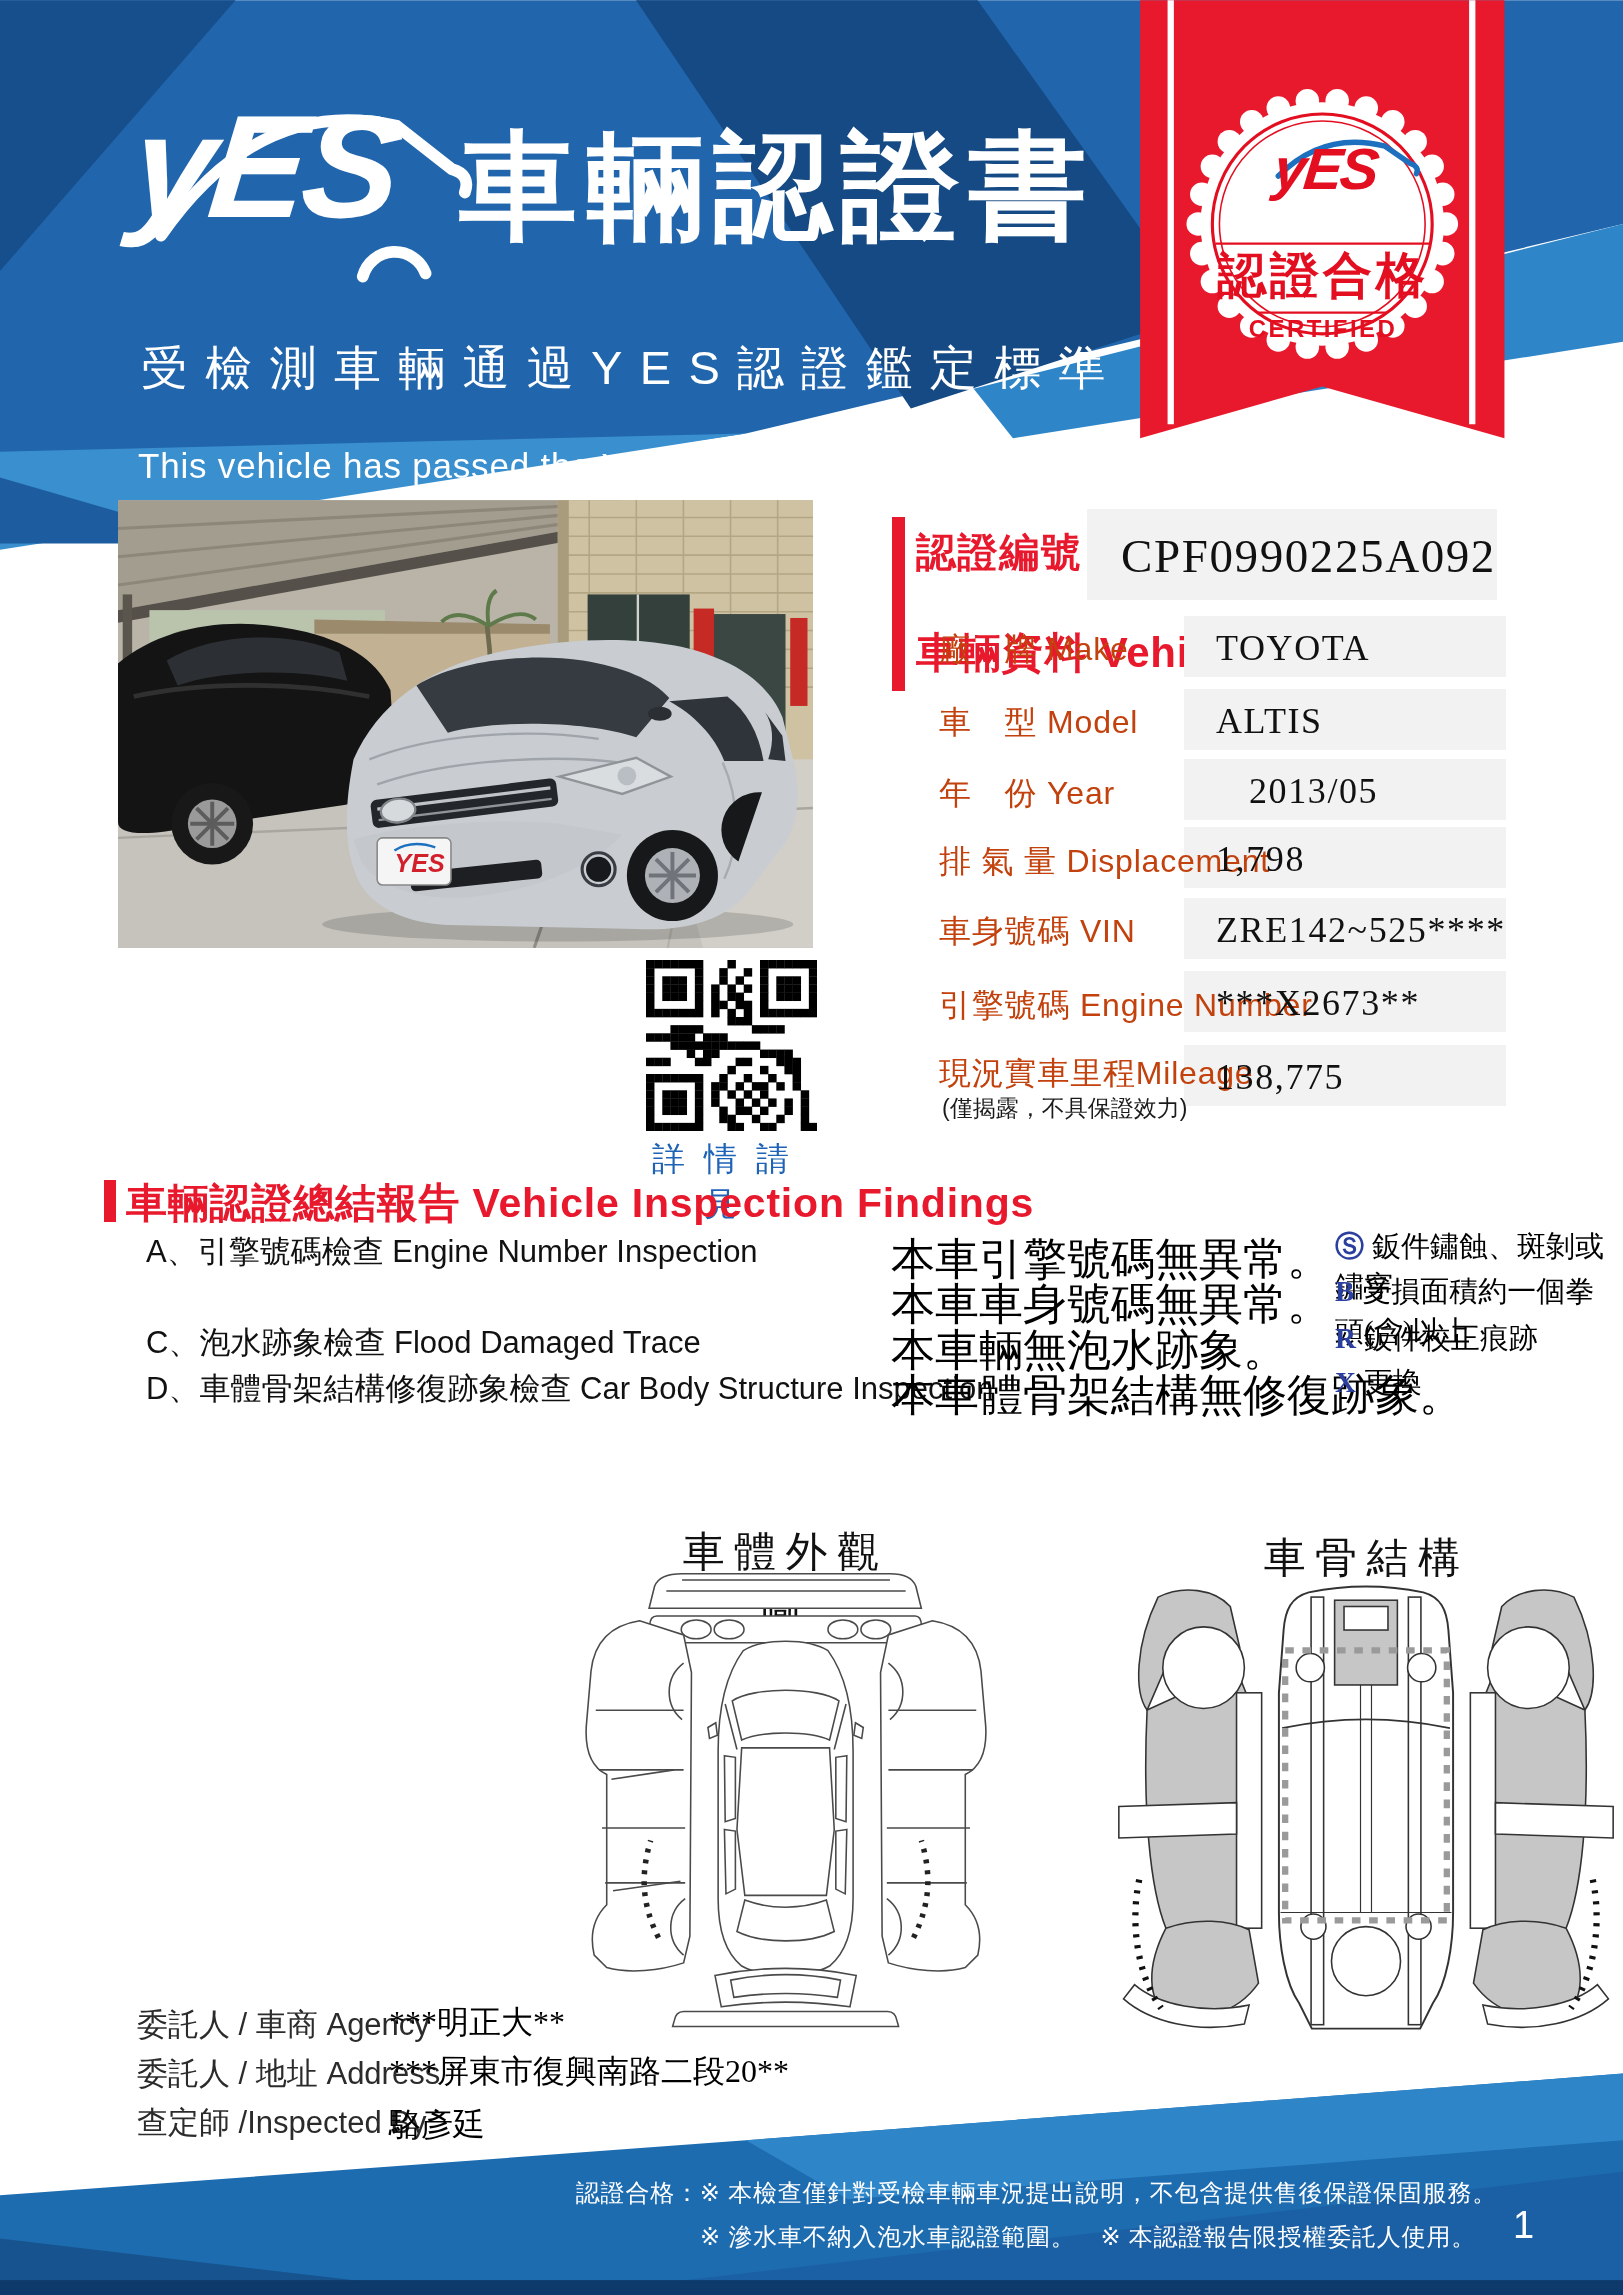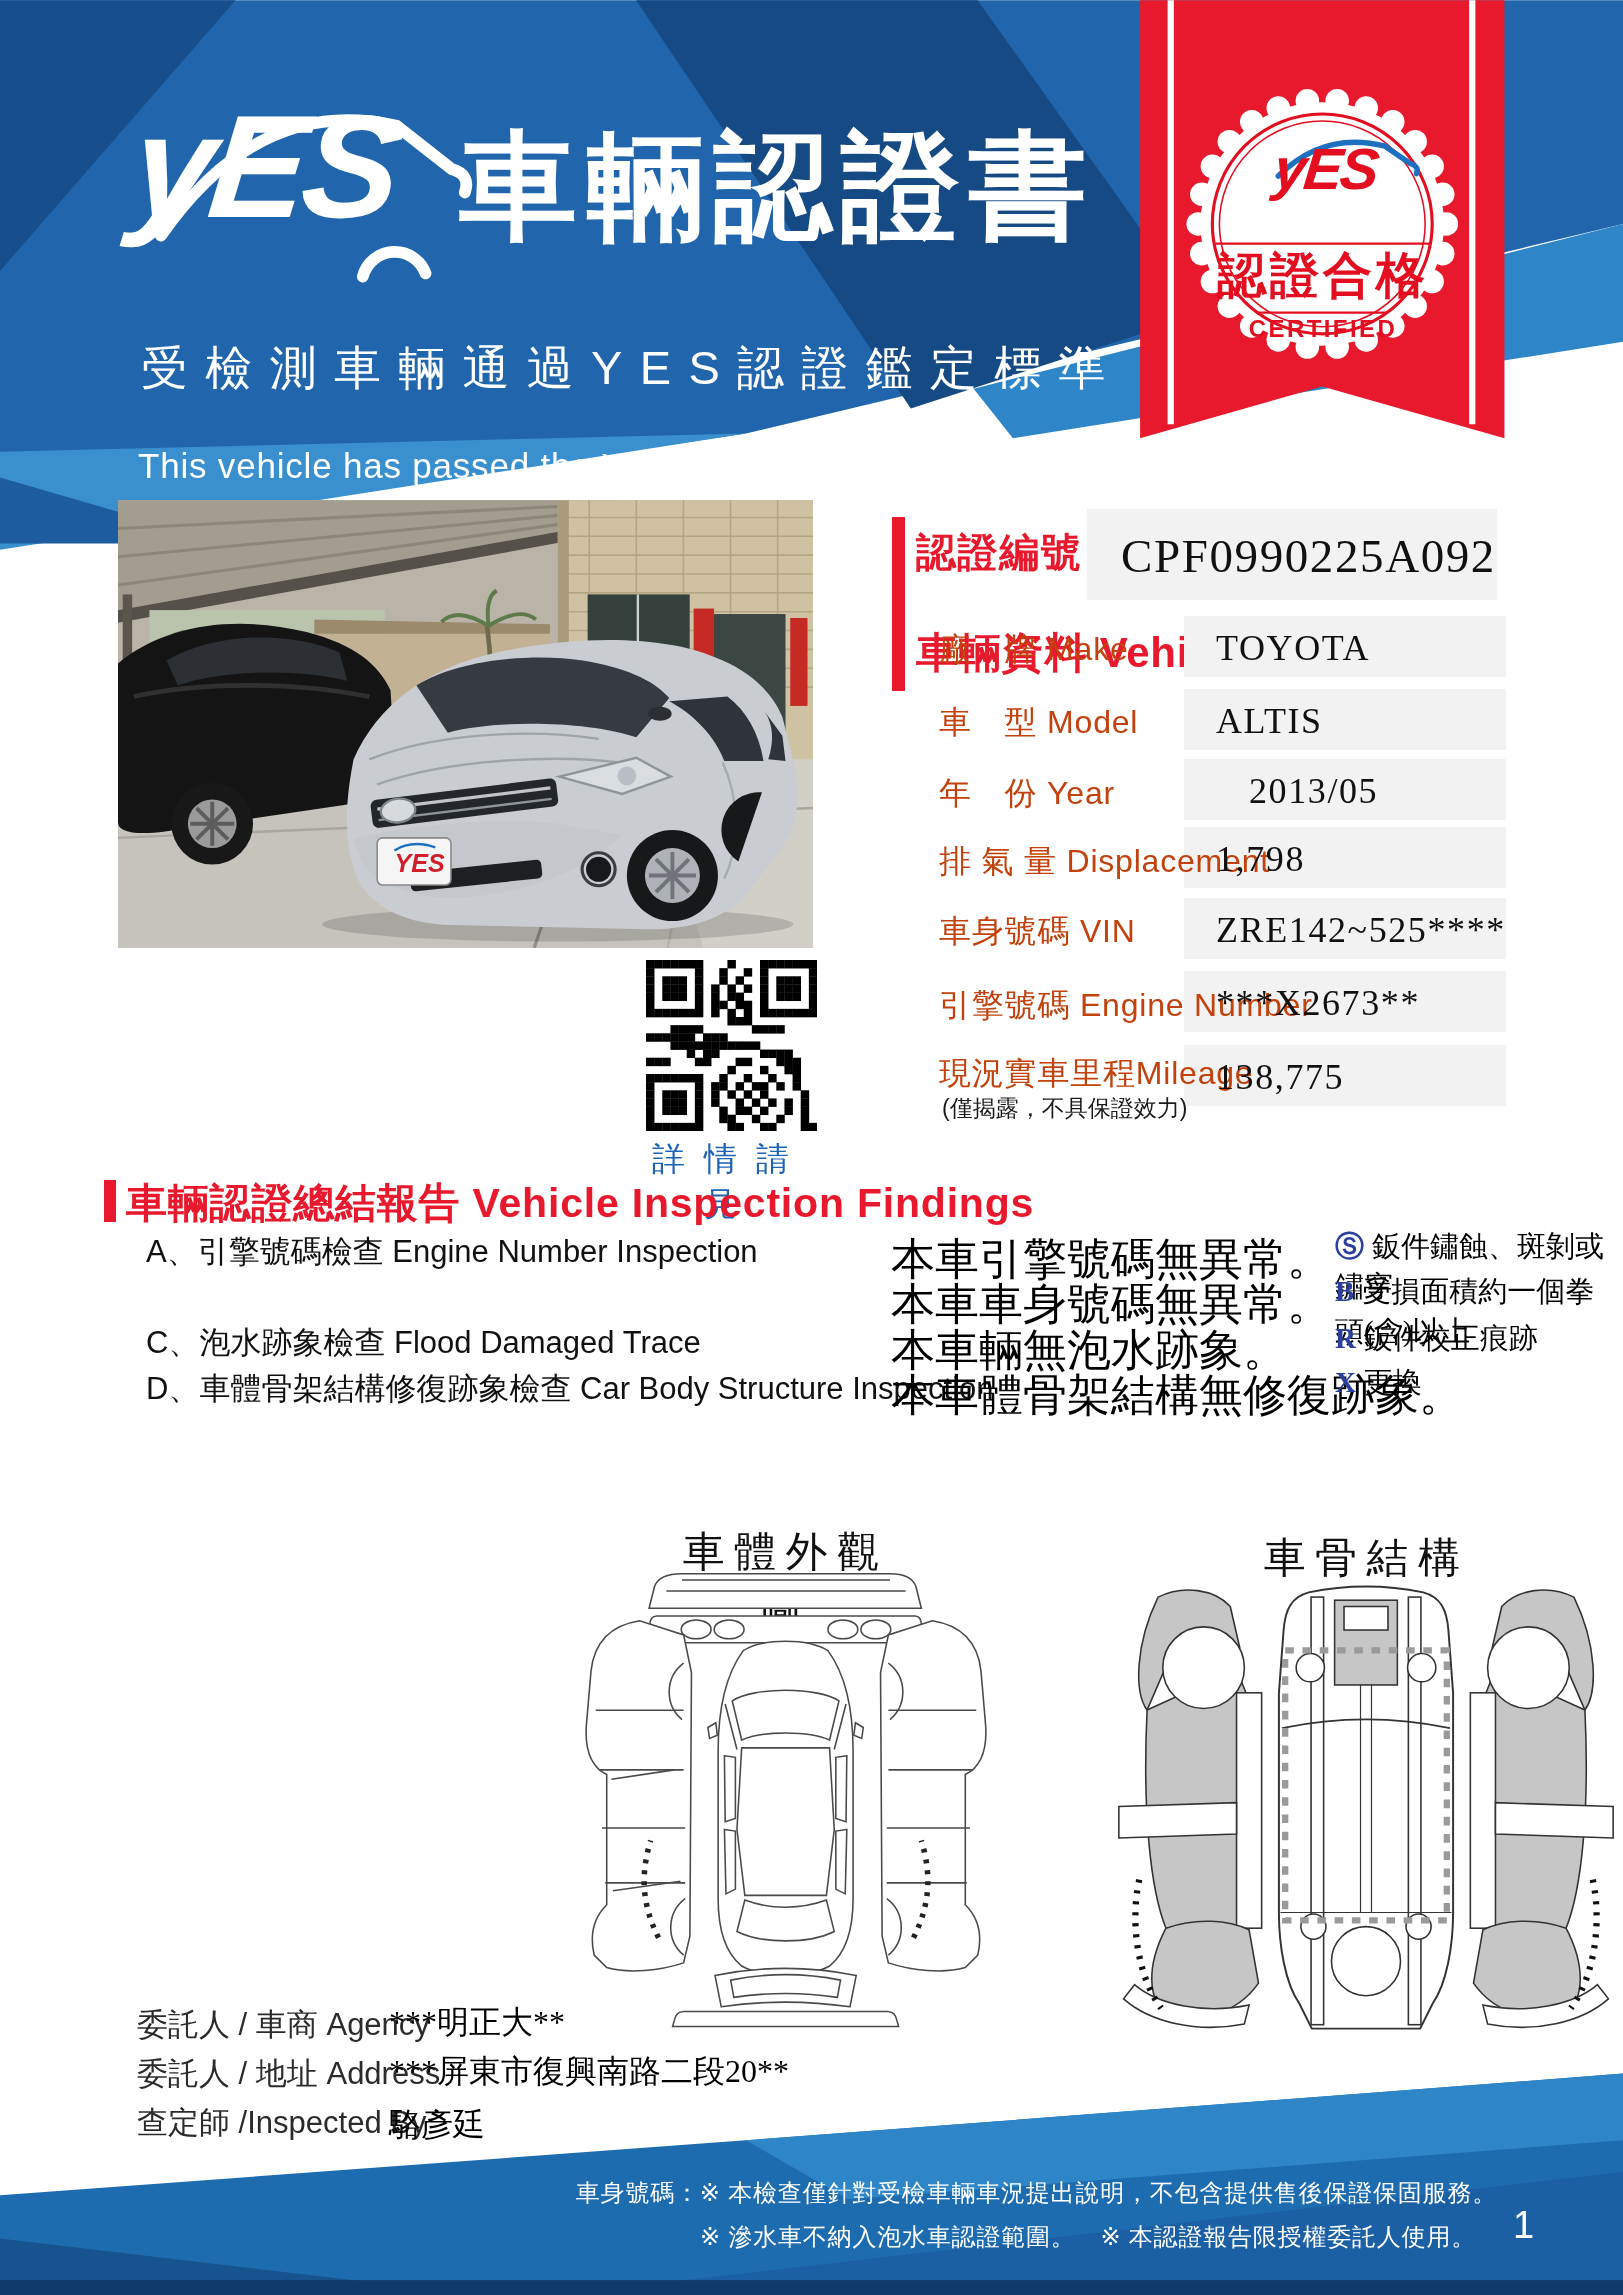--- a/index.html
+++ b/index.html
@@ -598,18 +598,18 @@
 
   <svg class="abs" style="left:0;top:2042px" width="1623" height="254" viewBox="0 0 323 50.5" preserveAspectRatio="none" shape-rendering="crispEdges">
   </svg>
   <svg class="abs" style="left:0;top:2042px" width="1623" height="254" viewBox="0 0 2067 323">
     <polygon points="0,195 950,125 2067,40 2067,323 0,323" fill="#1e6cb0"></polygon>
     <polygon points="950,125 2067,40 2067,125 1080,200" fill="#2e86c9"></polygon>
     <polygon points="700,323 2067,165 2067,323" fill="#1b60a4"></polygon>
     <polygon points="0,250 620,323 0,323" fill="#17548f"></polygon>
     <rect x="0" y="303" width="2067" height="20" fill="#0e3a6b"></rect>
   </svg>
-  <div class="abs foot-note" style="top:2177px;">車身號碼：※ 本檢查僅針對受檢車輛車況提出說明，不包含提供售後保證保固服務。</div>
+  <div class="abs foot-note" style="top:2177px;">認證合格：※ 本檢查僅針對受檢車輛車況提出說明，不包含提供售後保證保固服務。</div>
   <div class="abs foot-note" style="top:2221px;right:147px;">※ 滲水車不納入泡水車認證範圍。　※ 本認證報告限授權委託人使用。</div>
   <div class="abs foot-page">1</div>
 
 </div>
 
 
 </body></html>

